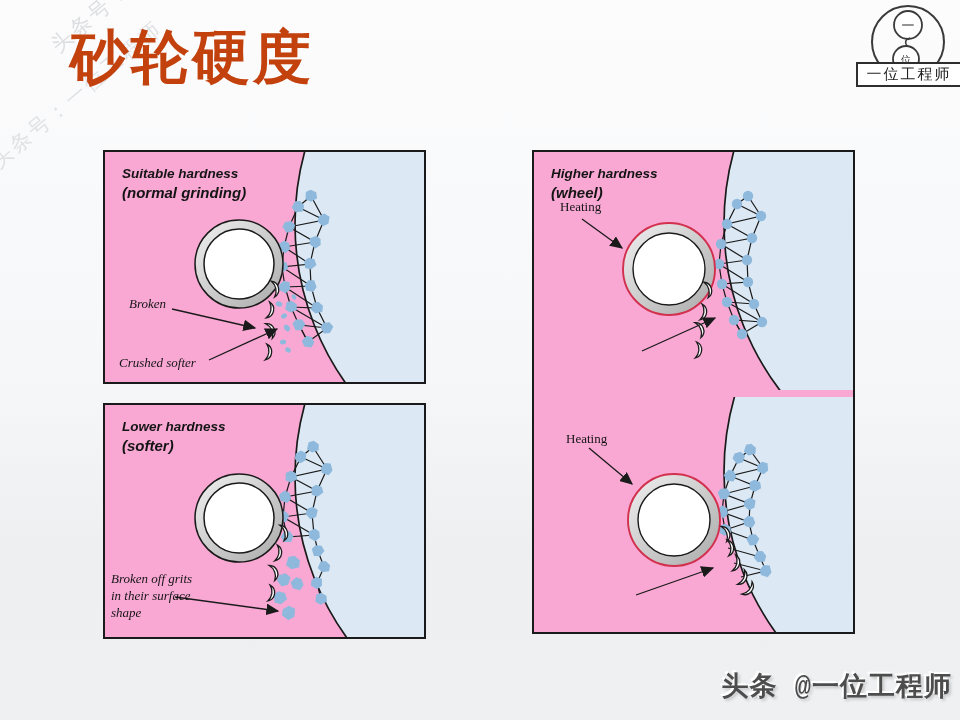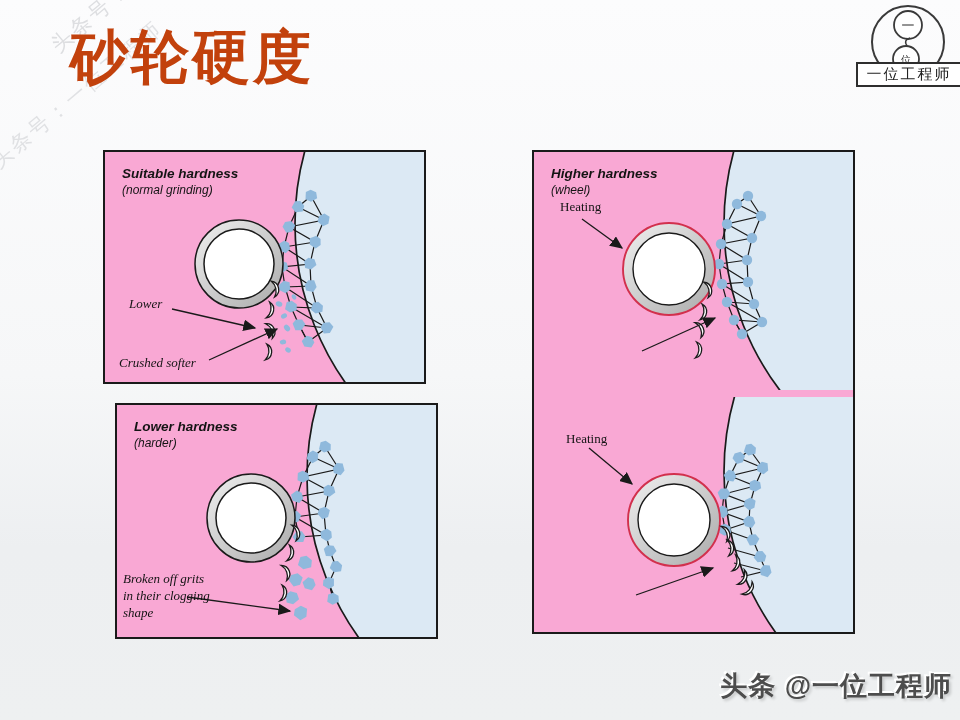--- a/index.html
+++ b/index.html
@@ -22,31 +22,31 @@
   
   .logo-svg{position:absolute;left:856px;top:2px;}
   .logo-box{
     position:absolute;left:856px;top:62px;width:102px;height:21px;border:2px solid #2e2e2e;
     background:#fff;display:flex;align-items:center;justify-content:center;
     font-size:15px;letter-spacing:2px;color:#222;
   }
   
   .panel{position:absolute;background:#f9a8d4;border:2px solid #1a1a1a;box-sizing:border-box;}
   #panelA{left:103px;top:150px;width:323px;height:234px;}
-  #panelB{left:103px;top:403px;width:323px;height:236px;margin-left:12px;}
+  #panelB{left:103px;top:403px;width:323px;height:236px;}
   #panelC{left:532px;top:150px;width:323px;height:484px;}
   .panel svg.diagram{position:absolute;left:0;top:0;}
   .ptitle{position:absolute;font-size:13.5px;font-weight:bold;font-style:italic;color:#141414;line-height:1.3;}
-  .psub{font-weight:normal;font-style:italic;font-size:12px;}
+  .psub{font-weight:bold;font-style:italic;font-size:15px;}
   .dlabel{position:absolute;font-size:13px;color:#141414;line-height:1.3;white-space:pre-line;font-family:Liberation Serif, serif;}
   .it{font-style:italic;}
   
   .footer{
     position:absolute;right:8px;top:668px;font-size:27px;font-weight:bold;letter-spacing:1px;
-    color:#4d4d4d;text-shadow:-2px -2px 0 #ffffff,-1px -1px 0 #ffffff,2px 2px 3px rgba(0,0,0,0.18);
+    color:#4d4d4d;text-shadow:-2px -2px 0 #ffffff,-1px -1px 0 #ffffff,2px 2px 3px rgba(0,0,0,0.18);font-family:Liberation Mono, monospace;
   }
 </style>
 </head>
 <body>
 
 <div class="slide">
 
   <div class="watermark wm1">头条号：一位工程师</div>
   <div class="watermark wm2">头条号：一位工程师</div>
 
@@ -127,21 +127,21 @@
         <ellipse cx="183" cy="198" rx="3.0" ry="2.3" transform="rotate(35 183 198)"></ellipse>
         <ellipse cx="189" cy="145" rx="2.8" ry="2.1" transform="rotate(60 189 145)"></ellipse>
       </g>
       <line x1="67" y1="157" x2="150" y2="176" stroke="#1a1a1a" stroke-width="1.3" marker-end="url(#arw)"></line>
       <line x1="104" y1="208" x2="172" y2="177" stroke="#1a1a1a" stroke-width="1.3" marker-end="url(#arw)"></line>
     </svg>
     <div class="ptitle" style="left:17px;top:13px;">
       <div>Suitable hardness</div>
       <div class="psub">(normal grinding)</div>
     </div>
-    <div class="dlabel it" style="left:24px;top:144px;">Lower</div>
+    <div class="dlabel it" style="left:24px;top:144px;">Broken</div>
     <div class="dlabel it" style="left:14px;top:203px;">Crushed softer</div>
   </div>
 
   <div class="panel" id="panelB">
     <svg class="diagram" width="319" height="232" viewBox="0 0 319 232">
       <circle cx="465" cy="72" r="275" fill="#dce9f4" stroke="#1a1a1a" stroke-width="1.7"></circle>
       <g stroke="#1a1a1a" stroke-width="1.2" fill="none">
         <path d="M208,42 L196,52 M208,42 L222,64"></path>
         <path d="M196,52 L222,64 L186,72 L212,86 L180,92 L207,108 L178,112 L209,130 L182,132"></path>
         <path d="M196,52 L186,72 L180,92 L178,112 L182,132"></path>
@@ -177,24 +177,24 @@
       <g>
         <use href="#chip" transform="translate(177,128) rotate(-15)"></use>
         <use href="#chip" transform="translate(171,148) rotate(10)"></use>
         <use href="#chip" transform="translate(167,168) rotate(-20)"></use>
         <use href="#chip" transform="translate(164,188) rotate(8)"></use>
       </g>
       <line x1="70" y1="192" x2="173" y2="206" stroke="#1a1a1a" stroke-width="1.3" marker-end="url(#arw)"></line>
     </svg>
     <div class="ptitle" style="left:17px;top:13px;">
       <div>Lower hardness</div>
-      <div class="psub">(harder)</div>
+      <div class="psub">(softer)</div>
     </div>
     <div class="dlabel it" style="left:6px;top:166px;">Broken off grits
-in their clogging
+in their surface
 shape</div>
   </div>
 
   <div class="panel" id="panelC">
     <svg class="diagram" width="319" height="480" viewBox="0 0 319 480">
 
       <svg x="0" y="0" width="319" height="238">
         <circle cx="465" cy="72" r="275" fill="#dce9f4" stroke="#1a1a1a" stroke-width="1.7"></circle>
         <g stroke="#1a1a1a" stroke-width="1.2" fill="none">
           <path d="M214,44 L203,52 M214,44 L227,64"></path>

